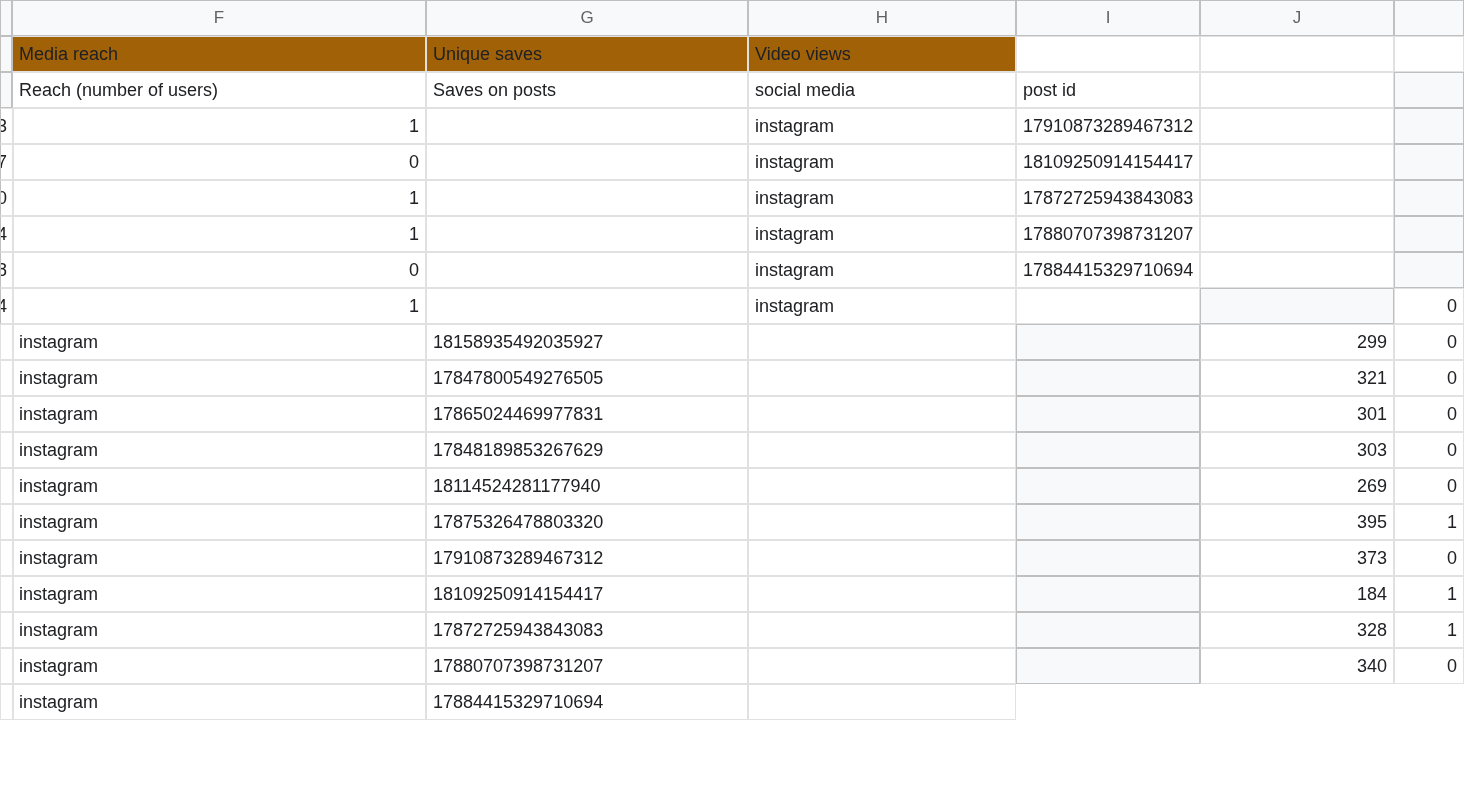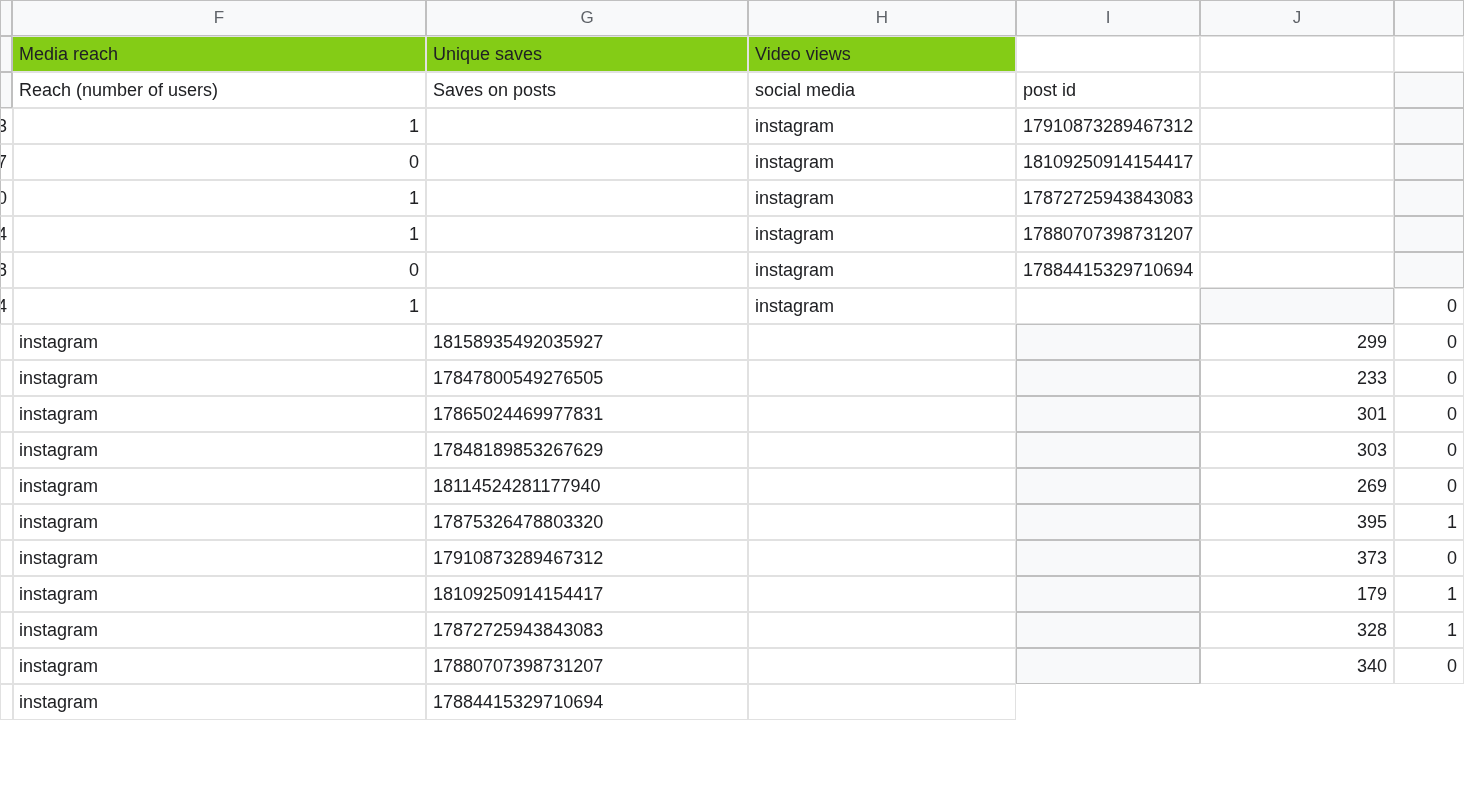--- a/index.html
+++ b/index.html
@@ -37,21 +37,21 @@
     padding: 0 6px;
     display: flex;
     align-items: center;
     overflow: hidden;
     white-space: nowrap;
     font-size: 18px;
   }
   .cell.num { justify-content: flex-end; text-align: right; }
   .cell.txt { justify-content: flex-start; }
   .green {
-    background: #84cc16;
+    background: #a16207;
   }
   .corner {
     background: #f8f9fa;
     border: 1px solid #c0c0c0;
     height: 36px;
   }
   .firstcol {
     border-left: 1px solid #c0c0c0;
   }
 </style>
@@ -127,21 +127,21 @@
     <div class="cell txt">18158935492035927</div>
     <div class="cell txt"></div>
     <div class="rowstub-small"></div>
     <div class="cell num firstcol">299</div>
     <div class="cell num">0</div>
     <div class="cell txt"></div>
     <div class="cell txt">instagram</div>
     <div class="cell txt">17847800549276505</div>
     <div class="cell txt"></div>
     <div class="rowstub-small"></div>
-    <div class="cell num firstcol">233</div>
+    <div class="cell num firstcol">321</div>
     <div class="cell num">0</div>
     <div class="cell txt"></div>
     <div class="cell txt">instagram</div>
     <div class="cell txt">17865024469977831</div>
     <div class="cell txt"></div>
     <div class="rowstub-small"></div>
     <div class="cell num firstcol">301</div>
     <div class="cell num">0</div>
     <div class="cell txt"></div>
     <div class="cell txt">instagram</div>
@@ -169,21 +169,21 @@
     <div class="cell txt">17910873289467312</div>
     <div class="cell txt"></div>
     <div class="rowstub-small"></div>
     <div class="cell num firstcol">373</div>
     <div class="cell num">0</div>
     <div class="cell txt"></div>
     <div class="cell txt">instagram</div>
     <div class="cell txt">18109250914154417</div>
     <div class="cell txt"></div>
     <div class="rowstub-small"></div>
-    <div class="cell num firstcol">179</div>
+    <div class="cell num firstcol">184</div>
     <div class="cell num">1</div>
     <div class="cell txt"></div>
     <div class="cell txt">instagram</div>
     <div class="cell txt">17872725943843083</div>
     <div class="cell txt"></div>
     <div class="rowstub-small"></div>
     <div class="cell num firstcol">328</div>
     <div class="cell num">1</div>
     <div class="cell txt"></div>
     <div class="cell txt">instagram</div>

